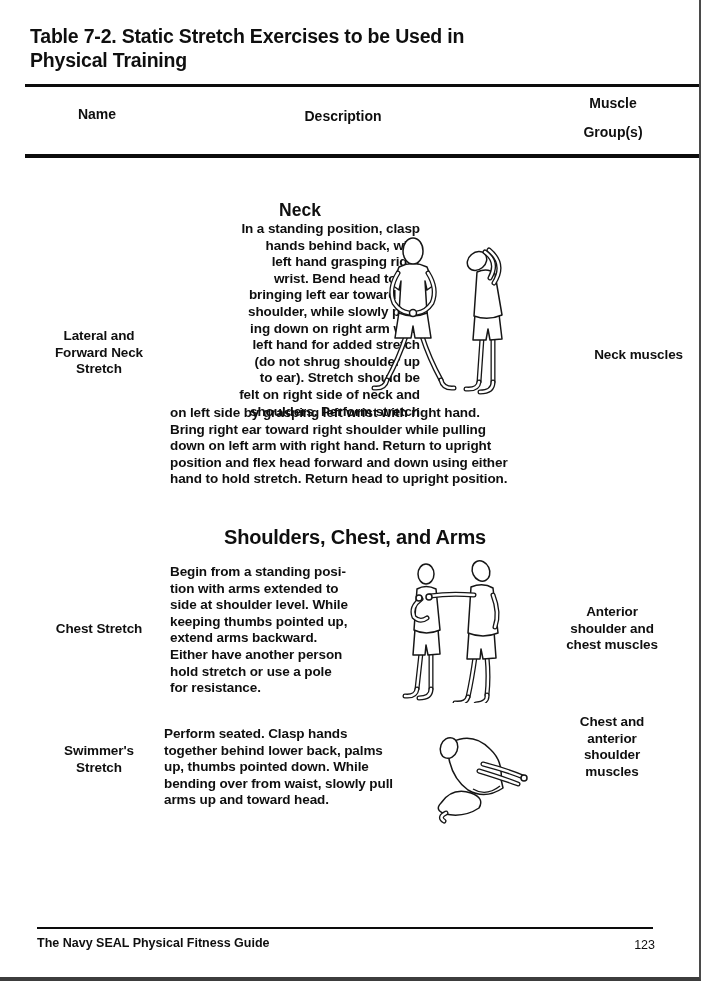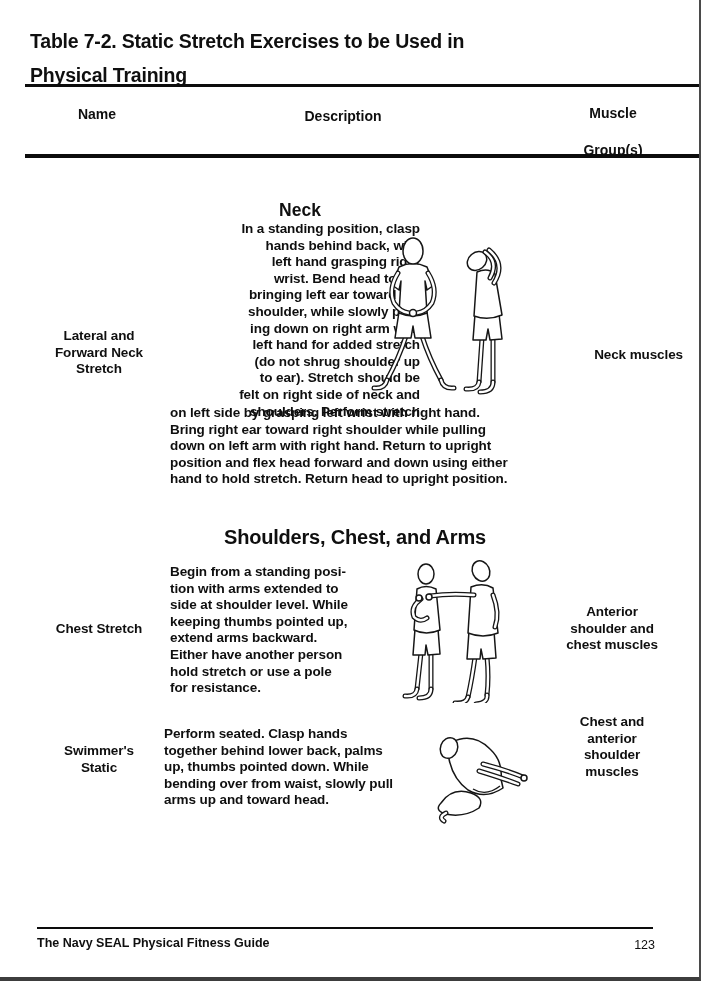--- a/index.html
+++ b/index.html
@@ -13,32 +13,32 @@
     box-sizing:border-box;
     border-right:2px solid #4a4a4a;
     border-bottom:4px solid #3d3d3d;
   }
   .abs{position:absolute;}
   .ml{white-space:pre-line;}
   .ctr{text-align:center;}
 
   .doc-title{
     left:30px;top:24px;width:630px;
-    font-size:19.5px;line-height:34px;font-weight:700;
+    font-size:19.5px;line-height:24px;font-weight:700;
     letter-spacing:-0.2px;
   }
   .rule{background:#0c0c0c;}
   .rule-1{left:25px;top:84px;width:676px;height:3px;}
   .rule-2{left:25px;top:154px;width:676px;height:4px;}
   .rule-footer{left:37px;top:927px;width:616px;height:2px;}
 
   .col-head{font-size:14px;font-weight:700;line-height:19px;}
   .head-name{left:27px;top:105px;width:140px;}
   .head-desc{left:243px;top:107px;width:200px;}
-  .head-muscle{left:543px;top:95px;width:140px;line-height:37px;}
+  .head-muscle{left:543px;top:89px;width:140px;line-height:29px;}
 
   .section-head{font-weight:700;margin-top:28px;}
   .neck-head{left:200px;top:172px;width:200px;font-size:17.5px;}
   .sca-head{left:155px;top:498px;width:400px;font-size:20px;letter-spacing:-0.2px;}
 
   .body-txt{font-size:13.5px;line-height:16.6px;font-weight:700;letter-spacing:-0.1px;}
 
   .neck-name{left:28px;top:328px;width:142px;}
   .neck-desc1{left:170px;top:221px;width:250px;text-align:right;}
   .neck-desc2{left:170px;top:405px;width:440px;}
@@ -193,21 +193,21 @@
         <path class="fig-i" d="M105,38 Q112,56 107,70"></path>
       <ellipse class="fig-f" cx="93" cy="14" rx="8.5" ry="10.5" transform="rotate(-25 93 14)"></ellipse>
     </g>
   </svg>
 
   <div class="abs body-txt ctr ml chest-muscle">Anterior
 shoulder and
 chest muscles</div>
 
   <div class="abs body-txt ctr ml swim-name">Swimmer's
-Static</div>
+Stretch</div>
   <div class="abs body-txt ml swim-desc">Perform seated. Clasp hands
 together behind lower back, palms
 up, thumbs pointed down. While
 bending over from waist, slowly pull
 arms up and toward head.</div>
 
   <svg class="abs swim-illu" viewBox="0 0 103 97" role="img">
     <g>
       <path class="fig-f" d="M13,76 Q24,60 43,66 Q57,71 51,81 Q36,91 17,87 Q6,83 13,76 Z"></path>
       <path class="fig-o" d="M18,86 Q10,90 16,94"></path>

